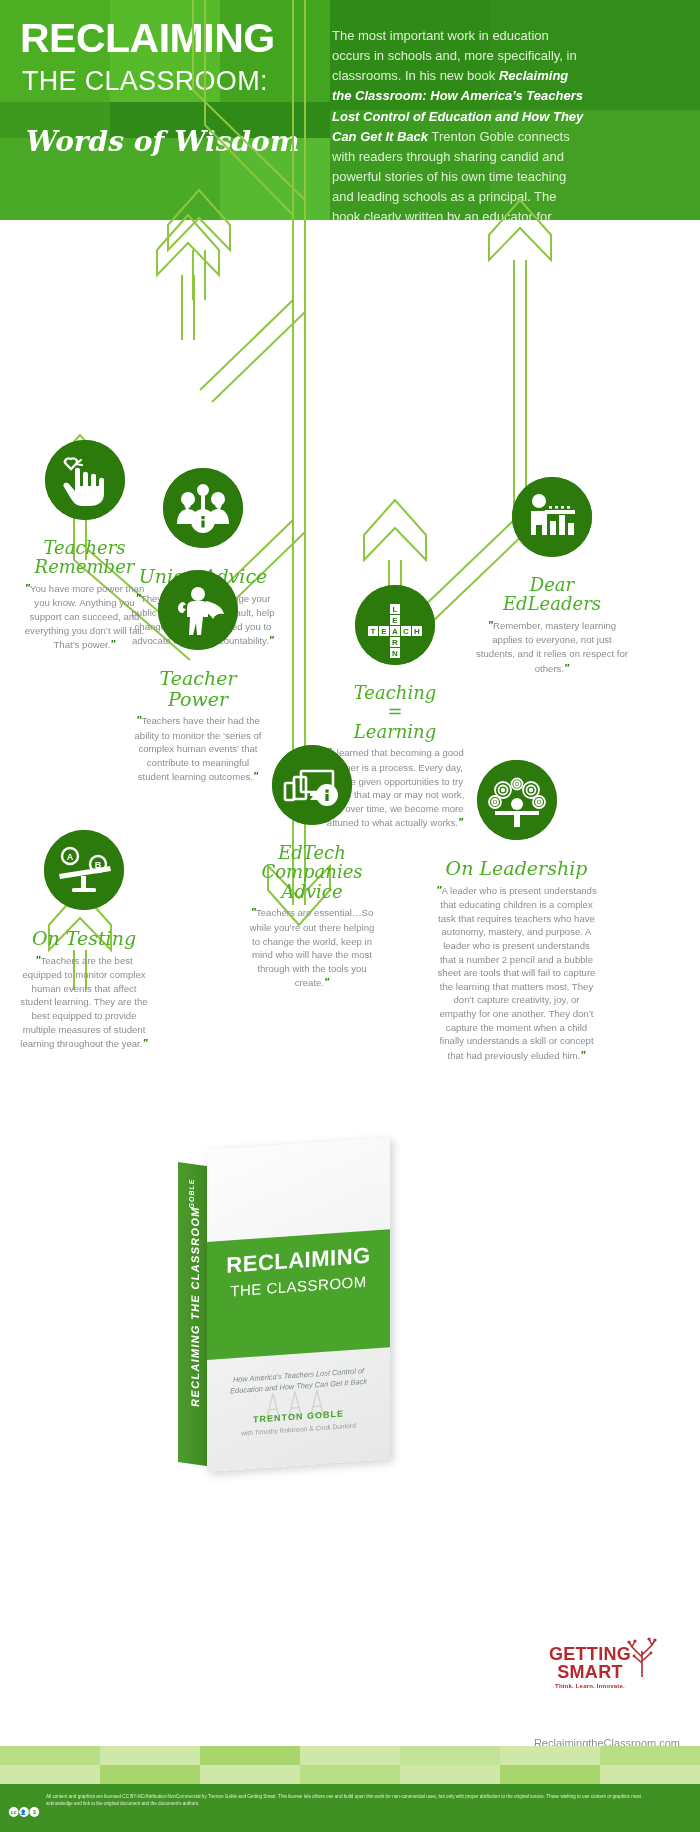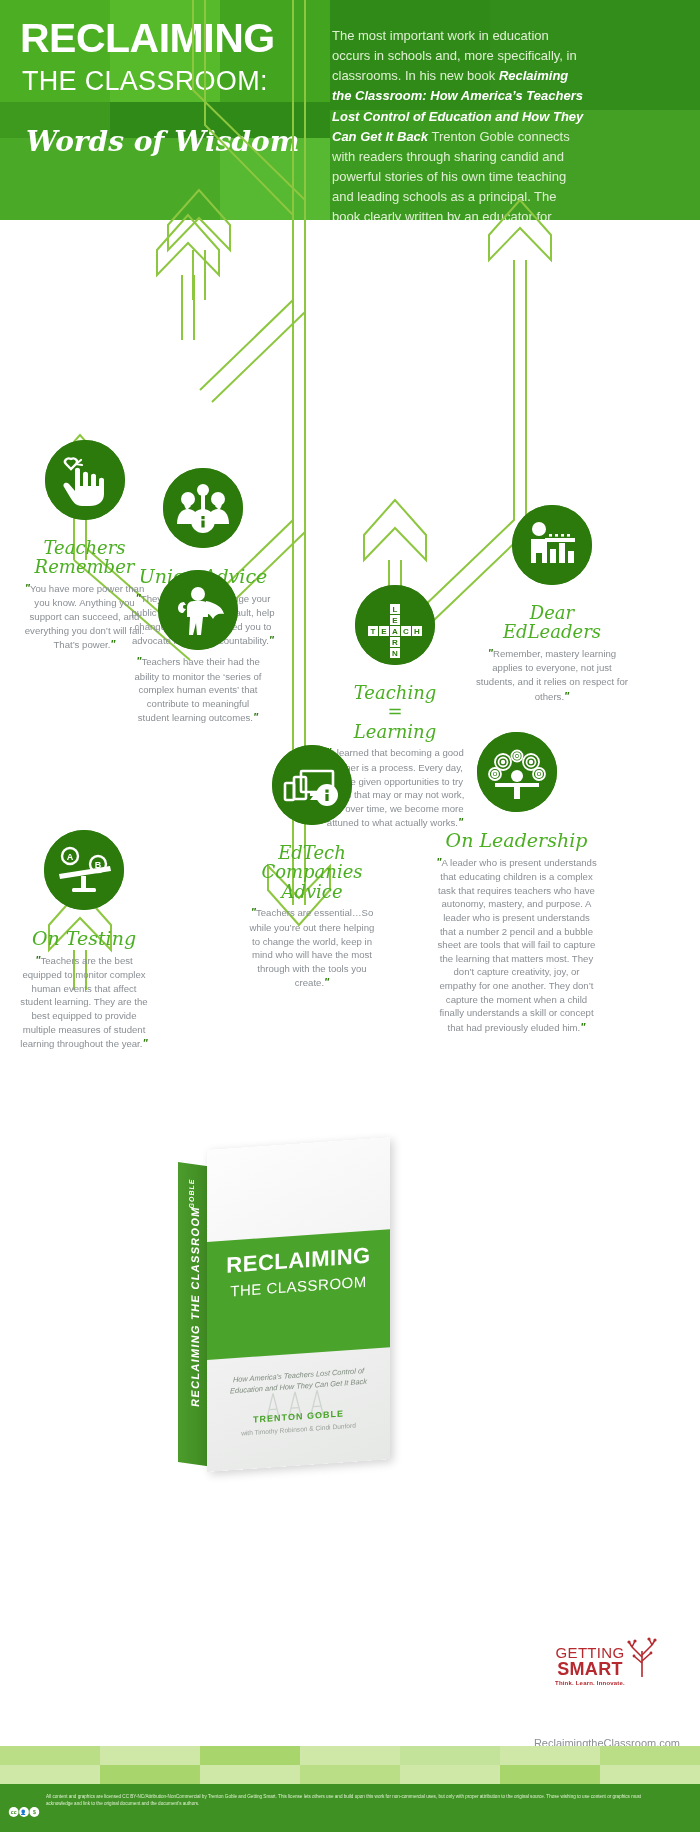--- a/index.html
+++ b/index.html
@@ -73,21 +73,21 @@
   }
   .bf-band { position:absolute; left:0; top:92px; width:100%; height:118px; background:#4aa32a; }
   .bf-t1 { position:absolute; left:0; top:12px; width:100%; text-align:center; color:#ffffff; font-size:22px; font-weight:bold; letter-spacing:0.5px;}
   .bf-t2 { position:absolute; left:0; top:42px; width:100%; text-align:center; color:#ffffff; font-size:15px; letter-spacing:0.5px;}
   .bf-sub { position:absolute; left:14px; top:226px; width:155px; text-align:center; color:#7f8a7f; font-size:7.4px; font-style:italic; line-height:1.5;}
   .bf-auth { position:absolute; left:0; top:268px; width:100%; text-align:center; color:#4aa32a; font-size:9px; font-weight:bold; letter-spacing:1px;}
   .bf-auth2 { position:absolute; left:0; top:282px; width:100%; text-align:center; color:#9aa09a; font-size:6.6px;}
 
   
   .gs-logo { position:absolute; left:525px; top:1645px; width:130px; text-align:center; }
-  .gs-t1 { color:#b5292f; font-size:15px; font-weight:normal; letter-spacing:0.3px; line-height:1; }
+  .gs-t1 { color:#b5292f; font-size:18px; font-weight:bold; letter-spacing:0.3px; line-height:1; }
   .gs-t2 { color:#b5292f; font-size:18px; font-weight:bold; letter-spacing:0.3px; line-height:1; }
   .gs-t3 { color:#b5292f; font-size:6px; font-weight:bold; letter-spacing:0.2px; margin-top:2px; }
   .links { position:absolute; left:400px; top:1700px; width:280px; text-align:right; }
   .links div { color:#8a8f94; font-size:11px; line-height:1.45;margin-top:36px; }
   .links .u { text-decoration:underline; }
 
   
   .strip { position:absolute; left:0; bottom:48px; width:700px; height:38px; overflow:hidden; }
   .legal { position:absolute; left:0; bottom:0; width:700px; height:48px; background:#3f9123; }
   .legal p { color:#dff0d2; font-size:4.6px; line-height:1.5; padding:10px 46px 0 46px; text-align:left;}
@@ -189,21 +189,21 @@
       <g fill="#2b7a0b">
         <rect x="38.4" y="48" width="3.2" height="3.2"></rect>
         <rect x="38.4" y="52.5" width="3.2" height="7"></rect>
       </g>
     </svg>
   </div>
   <div class="node-title">Union Advice</div>
   <div class="quote"><span class="qm">"</span><span>They need you to change your public image and, by default, help change theirs. They need you to advocate for their accountability.</span><span class="qm">"</span></div>
 </div>
 
-<div class="node" style="left:472px; top:505px; width:160px;">
+<div class="node" style="left:472px; top:477px; width:160px;">
   <div class="circle">
     <svg width="80" height="80" viewBox="0 0 80 80">
       <circle cx="40" cy="40" r="40" fill="#2b7a0b"></circle>
       <g fill="#ffffff">
         <circle cx="27" cy="24" r="7"></circle>
         <path d="M19 34 h16 v24 h-5 v-10 h-6 v10 h-5 Z"></path>
         <rect x="33" y="33" width="30" height="4"></rect>
         <rect x="38" y="44" width="6" height="14"></rect>
         <rect x="47" y="38" width="6" height="20"></rect>
         <rect x="56" y="46" width="6" height="12"></rect>
@@ -270,20 +270,21 @@
     <svg width="80" height="80" viewBox="0 0 80 80">
       <circle cx="40" cy="40" r="40" fill="#2b7a0b"></circle>
       <g fill="#ffffff">
         <circle cx="40" cy="24" r="7"></circle>
         <path d="M36 31 h8 c4 0 6 3 6 7 v9 h-5 l-2 18 h-4 l-1-12 l-3 12 h-4 l1-18 h-3 v-9 c0-4 2-7 7-7 Z"></path>
         <path d="M26 32 c-4 0-6 3-6 6 c0 3 2 5 5 5 l3-4 c-2 0-3-1-3-2 c0-2 1-2 3-2 Z"></path>
         <path d="M48 31 c10 2 16 6 18 13 c-6-1-9 1-11 5 c-3-5-7-7-11-7 Z"></path>
       </g>
     </svg>
   </div>
+  <div class="node-title">Teacher Power</div>
   <div class="quote"><span class="qm">"</span><span>Teachers have their had the ability to monitor the ‘series of complex human events’ that contribute to meaningful student learning outcomes.</span><span class="qm">"</span></div>
 </div>
 
 <div class="node" style="left:247px; top:745px; width:130px;">
   <div class="circle">
     <svg width="80" height="80" viewBox="0 0 80 80">
       <circle cx="40" cy="40" r="40" fill="#2b7a0b"></circle>
       <g fill="none" stroke="#ffffff" stroke-width="2.6">
         <rect x="29" y="26" width="32" height="21" rx="1"></rect>
         <rect x="22" y="32" width="12" height="22" rx="1.4"></rect>
@@ -297,21 +298,21 @@
       <g fill="#2b7a0b">
         <rect x="53.4" y="44.5" width="3.2" height="3.2"></rect>
         <rect x="53.4" y="49" width="3.2" height="7"></rect>
       </g>
     </svg>
   </div>
   <div class="node-title two">EdTech<br>Companies<br>Advice</div>
   <div class="quote"><span class="qm">"</span><span>Teachers are essential…So while you’re out there helping to change the world, keep in mind who will have the most through with the tools you create.</span><span class="qm">"</span></div>
 </div>
 
-<div class="node" style="left:434px; top:732px; width:165px;">
+<div class="node" style="left:434px; top:760px; width:165px;">
   <div class="circle">
     <svg width="80" height="80" viewBox="0 0 80 80">
       <circle cx="40" cy="40" r="40" fill="#2b7a0b"></circle>
       <g fill="none" stroke="#ffffff" stroke-width="1.8">
         <circle cx="26" cy="30" r="8"></circle>
           <circle cx="26" cy="30" r="4.5"></circle>
         <circle cx="54" cy="30" r="8"></circle>
           <circle cx="54" cy="30" r="4.5"></circle>
         <circle cx="18" cy="42" r="6"></circle>
           <circle cx="18" cy="42" r="3"></circle>

